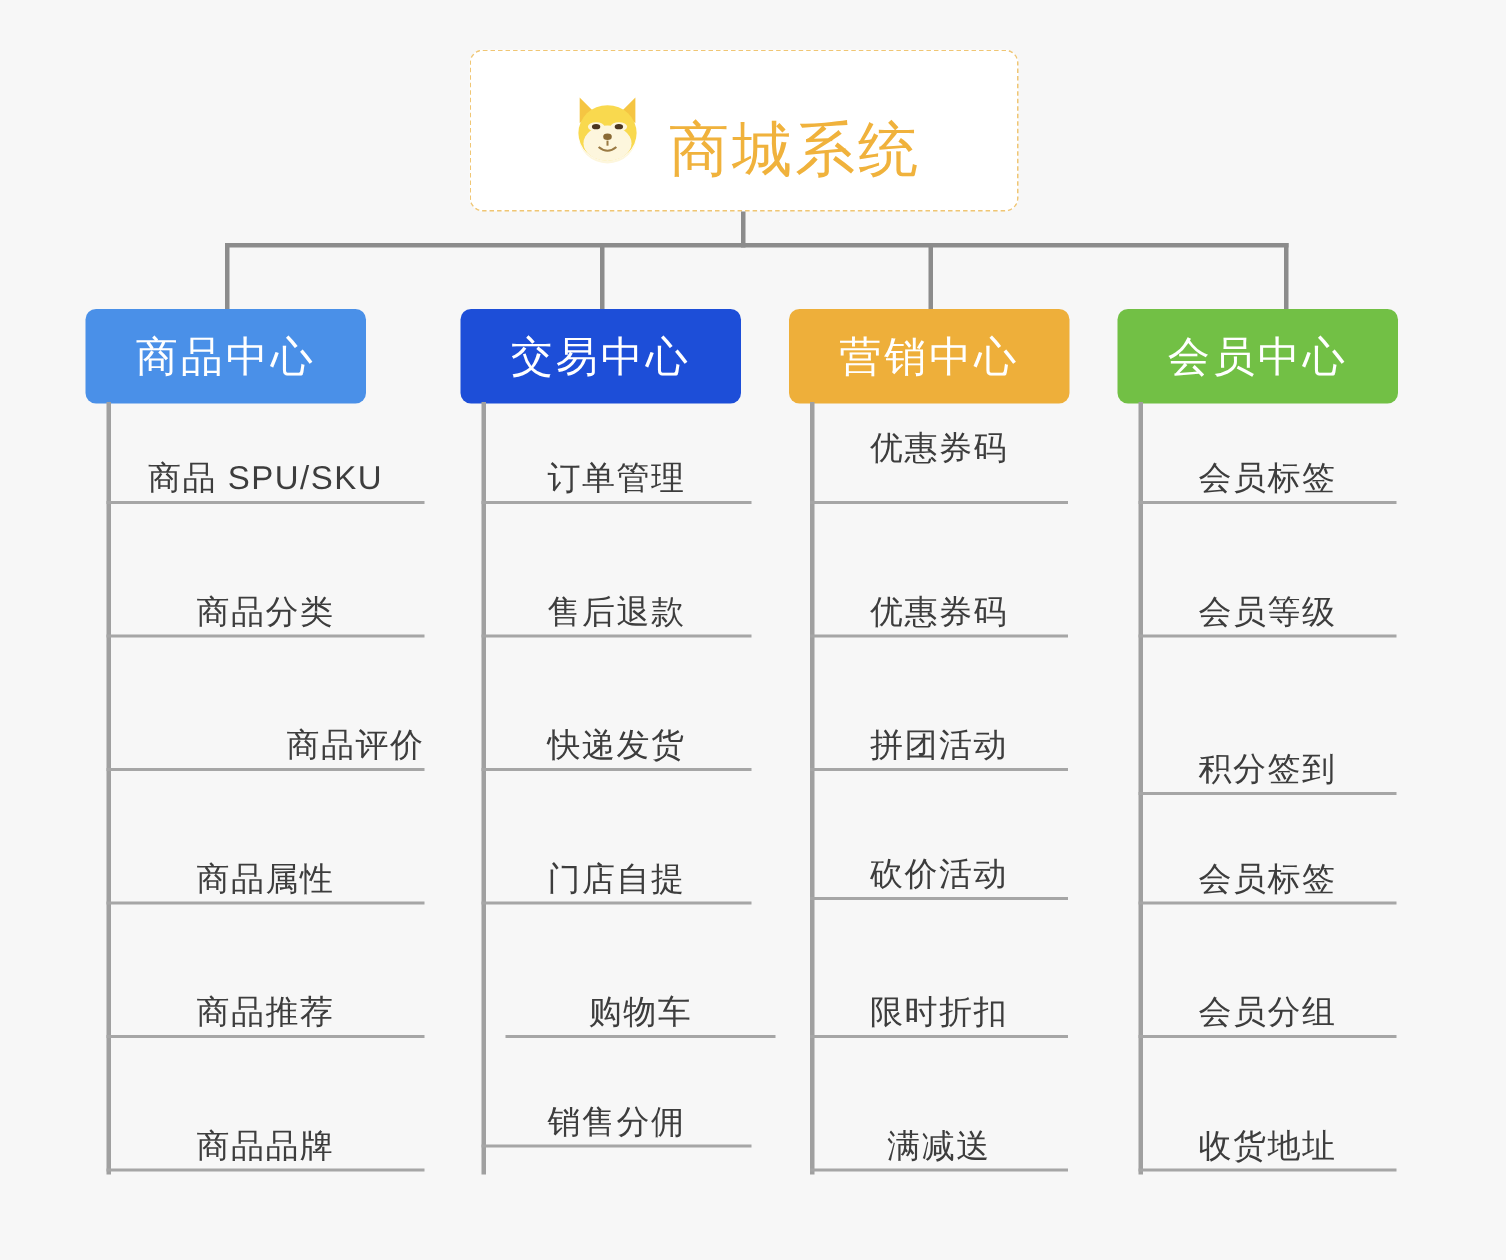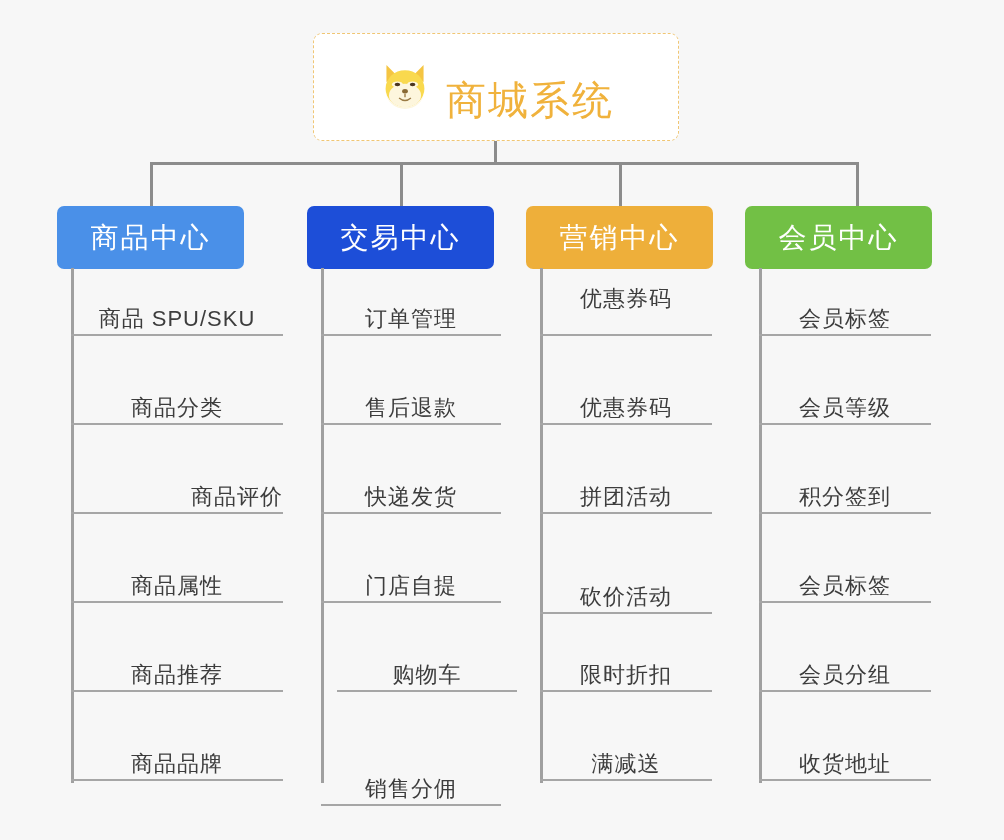--- a/index.html
+++ b/index.html
@@ -132,54 +132,54 @@
       </div>
       <div class="leaf-item" style="top: 178px; width: 180px; height: 68px; border-bottom-color: rgb(166, 166, 166);">
         <span class="leaf-label">快递发货</span>
       </div>
       <div class="leaf-item" style="top: 267px; width: 180px; height: 68px; border-bottom-color: rgb(166, 166, 166);">
         <span class="leaf-label">门店自提</span>
       </div>
       <div class="leaf-item" style="top: 356px; width: 180px; height: 68px; border-bottom-color: rgb(166, 166, 166); margin-left: 16px;">
         <span class="leaf-label">购物车</span>
       </div>
-      <div class="leaf-item" style="top: 470px; width: 180px; height: 68px; border-bottom-color: rgb(166, 166, 166);">
+      <div class="leaf-item" style="top: 429px; width: 180px; height: 68px; border-bottom-color: rgb(166, 166, 166);">
         <span class="leaf-label">销售分佣</span>
       </div>
     </div>
   <div class="leaf-col" style="left:540px;">
     <div class="spine" style="height: 515px; background: rgb(160, 160, 160);"></div>
   <div class="leaf-item" style="top: 0px; width: 172px; height: 68px; border-bottom-color: rgb(166, 166, 166); align-items: center;">
         <span class="leaf-label">优惠券码</span>
       </div>
       <div class="leaf-item" style="top: 89px; width: 172px; height: 68px; border-bottom-color: rgb(166, 166, 166);">
         <span class="leaf-label">优惠券码</span>
       </div>
       <div class="leaf-item" style="top: 178px; width: 172px; height: 68px; border-bottom-color: rgb(166, 166, 166);">
         <span class="leaf-label">拼团活动</span>
       </div>
-      <div class="leaf-item" style="top: 278px; width: 172px; height: 68px; border-bottom-color: rgb(166, 166, 166); text-align: center;">
+      <div class="leaf-item" style="top: 264px; width: 172px; height: 68px; border-bottom-color: rgb(166, 166, 166); text-align: center;">
         <span class="leaf-label">砍价活动</span>
       </div>
       <div class="leaf-item" style="top: 356px; width: 172px; height: 68px; border-bottom-color: rgb(166, 166, 166);">
         <span class="leaf-label">限时折扣</span>
       </div>
       <div class="leaf-item" style="top: 445px; width: 172px; height: 68px; border-bottom-color: rgb(166, 166, 166);">
         <span class="leaf-label">满减送</span>
       </div>
     </div>
   <div class="leaf-col" style="left:759px;">
     <div class="spine" style="height: 515px; background: rgb(160, 160, 160);"></div>
   <div class="leaf-item" style="top: 0px; width: 172px; height: 68px; border-bottom-color: rgb(166, 166, 166);">
         <span class="leaf-label">会员标签</span>
       </div>
       <div class="leaf-item" style="top: 89px; width: 172px; height: 68px; border-bottom-color: rgb(166, 166, 166);">
         <span class="leaf-label">会员等级</span>
       </div>
-      <div class="leaf-item" style="top: 178px; width: 172px; height: 68px; border-bottom-color: rgb(166, 166, 166);">
+      <div class="leaf-item" style="top: 194px; width: 172px; height: 68px; border-bottom-color: rgb(166, 166, 166);">
         <span class="leaf-label">积分签到</span>
       </div>
       <div class="leaf-item" style="top: 267px; width: 172px; height: 68px; border-bottom-color: rgb(166, 166, 166); text-align: right;">
         <span class="leaf-label">会员标签</span>
       </div>
       <div class="leaf-item" style="top: 356px; width: 172px; height: 68px; border-bottom-color: rgb(166, 166, 166); align-items: flex-end;">
         <span class="leaf-label">会员分组</span>
       </div>
       <div class="leaf-item" style="top: 445px; width: 172px; height: 68px; border-bottom-color: rgb(166, 166, 166);">
         <span class="leaf-label">收货地址</span>

